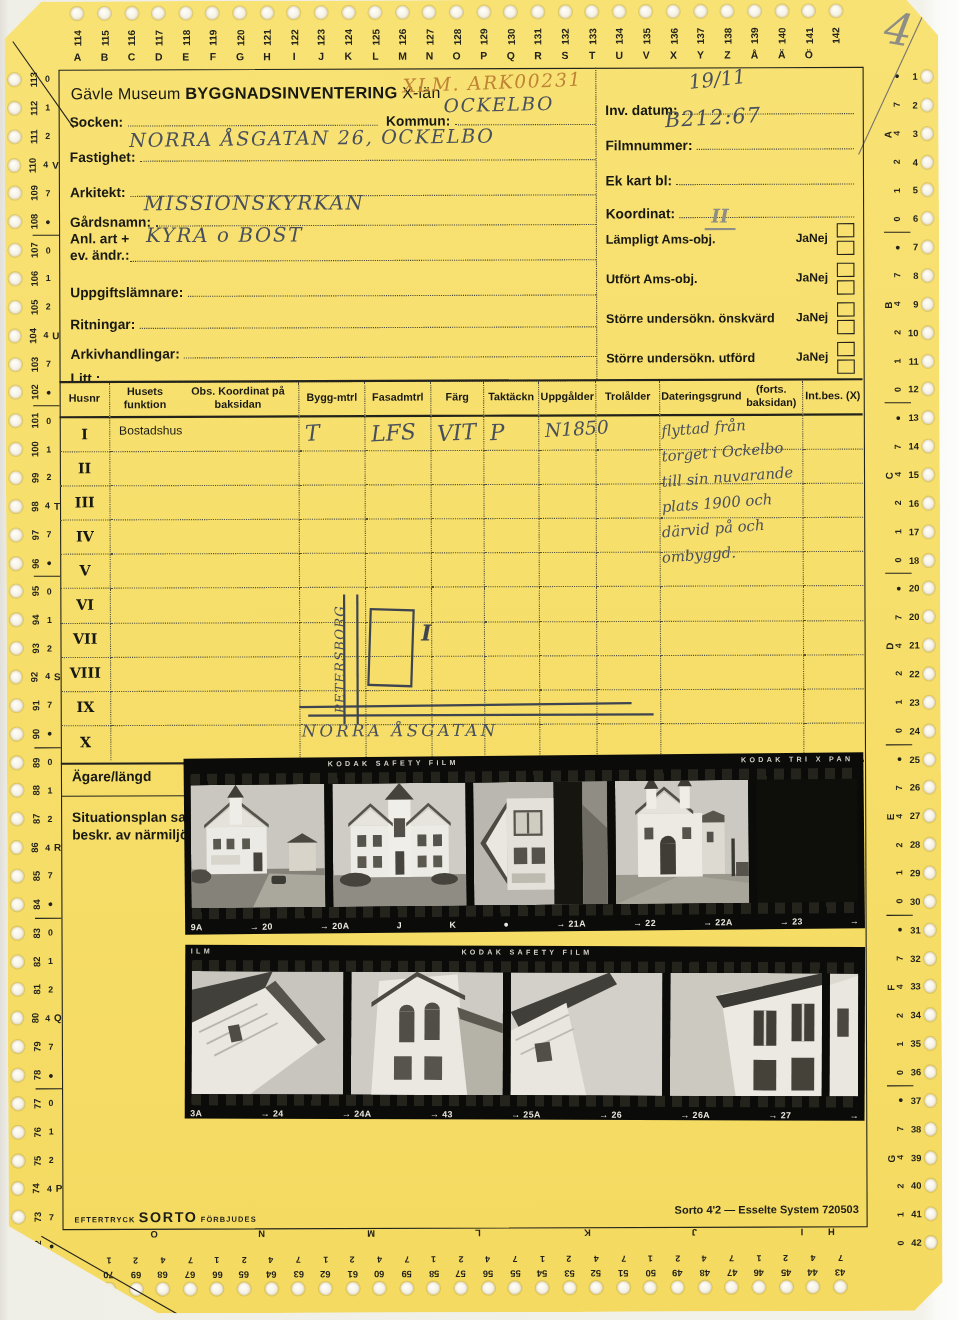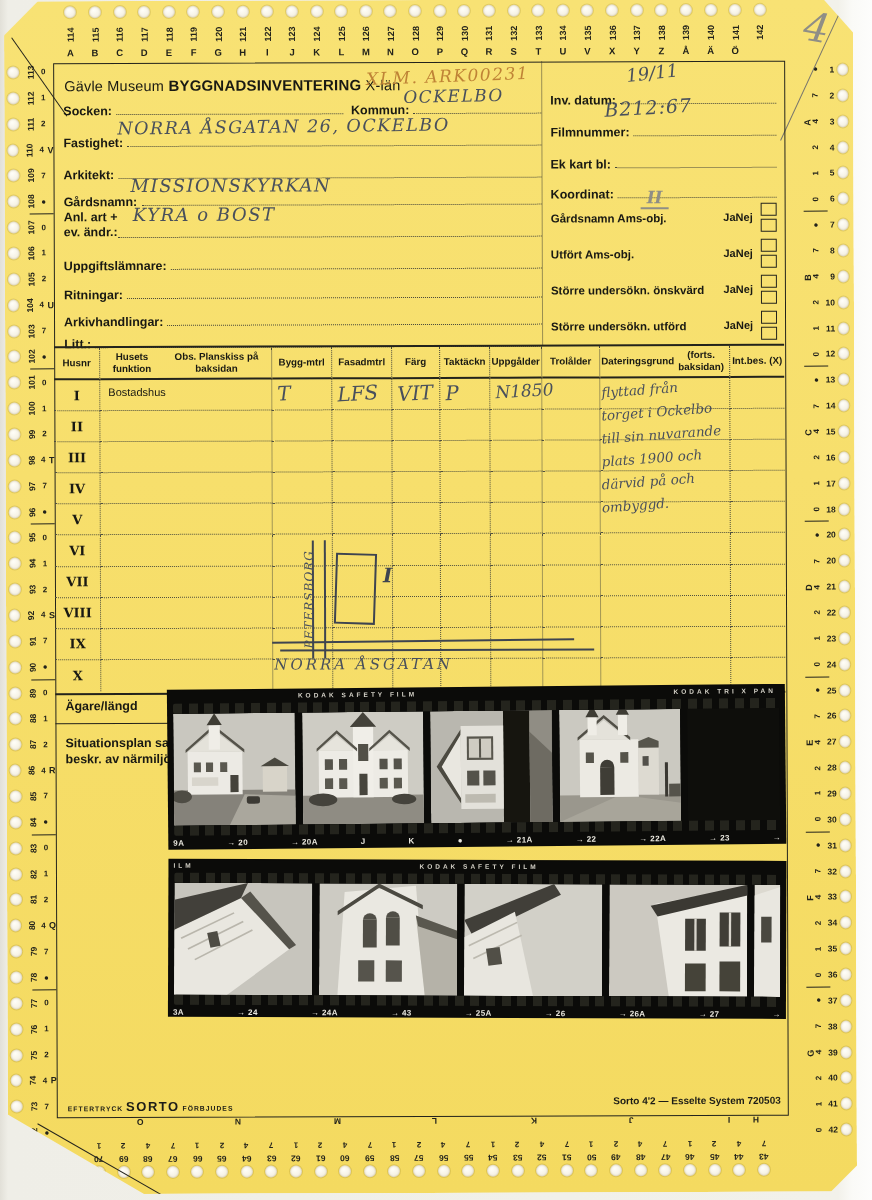--- a/index.html
+++ b/index.html
@@ -958,21 +958,21 @@
   <div class="fline" style="left:546px;top:152px;width:226px;">
     <span class="flbl">Ek kart bl:</span>
     <span class="dots"></span>
   </div>
   <div class="fline" style="left:546px;top:182px;width:226px;">
     <span class="flbl">Koordinat:</span>
     <span class="dots"></span>
   </div>
 
   <div class="chkrow" style="top:204px;">
-    <span class="chklbl">Gårdsnamn Ams-obj.</span>
+    <span class="chklbl">Lämpligt Ams-obj.</span>
     <span class="janej">
       <span>Ja</span>
       <span>Nej</span>
     </span>
     <span class="boxes">
         <span class="box"></span>
         <span class="box"></span>
       </span>
   </div>
   <div class="chkrow" style="top:240px;">
@@ -1017,21 +1017,21 @@
   <div class="hw" style="left:600px;top:97px;font-size:19px;transform:rotate(-3deg);letter-spacing:1px;">B212:67</div>
   <div class="hw pencil" style="left:636px;top:188px;font-size:17px;font-weight:700;border-bottom:2px solid #8f8e86;padding:0 6px;">II</div>
 
   <div id="tbl" class="abs">
       <div class="th">
         <span>Hus</span>
         <span>nr</span>
       </div>
       <div class="th">
         <span>Husets funktion</span>
-        <span>Obs. Planskiss på baksidan</span>
+        <span>Obs. Koordinat på baksidan</span>
       </div>
       <div class="th">
         <span>Bygg-</span>
         <span>mtrl</span>
       </div>
       <div class="th">
         <span>Fasad</span>
         <span>mtrl</span>
       </div>
       <div class="th">

